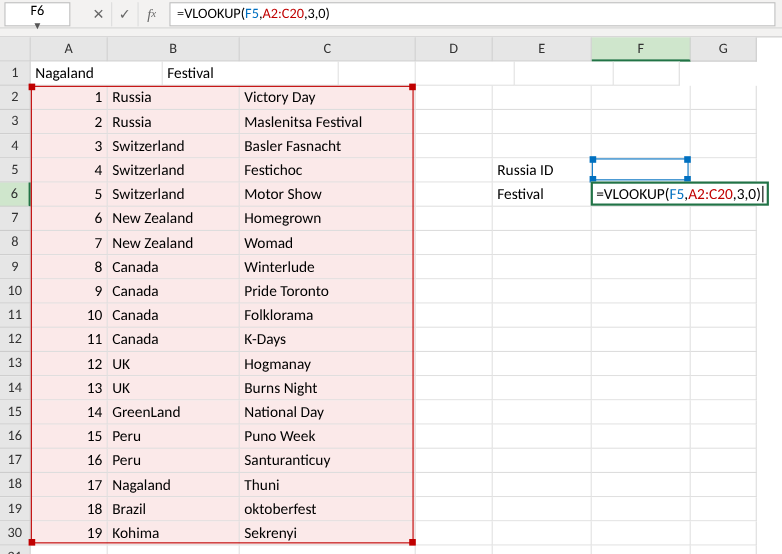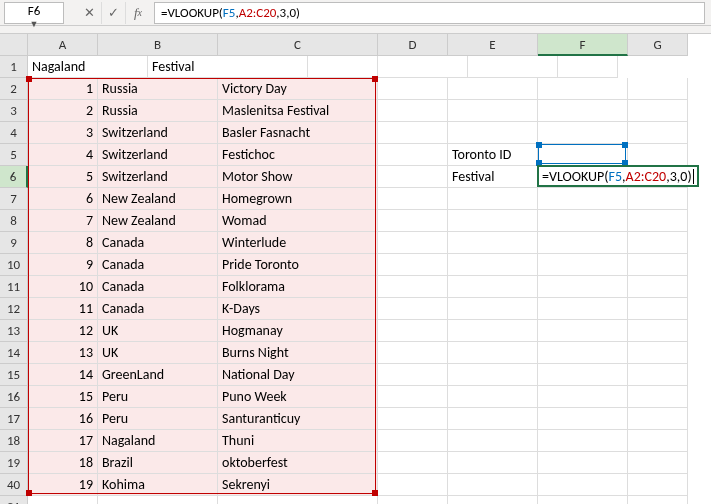--- a/index.html
+++ b/index.html
@@ -218,21 +218,21 @@
       <div class="cell" style="width: 90px;"></div>
       <div class="cell" style="width: 90px;"></div>
       <div class="cell" style="width: 60px;"></div>
     </div>
     <div style="display: flex;">
       <div class="row-head">5</div>
       <div class="cell num highlight" style="width: 70px;">4</div>
       <div class="cell highlight" style="width: 120px;">Switzerland</div>
       <div class="cell highlight" style="width: 160px;">Festichoc</div>
       <div class="cell" style="width: 70px;"></div>
-      <div class="cell" style="width: 90px;">Toronto ID</div>
+      <div class="cell" style="width: 90px;">Russia ID</div>
       <div class="cell" style="width: 90px;"></div>
       <div class="cell" style="width: 60px;"></div>
     </div>
     <div style="display: flex;">
       <div class="row-head sel">6</div>
       <div class="cell num highlight" style="width: 70px;">5</div>
       <div class="cell highlight" style="width: 120px;">Switzerland</div>
       <div class="cell highlight" style="width: 160px;">Motor Show</div>
       <div class="cell" style="width: 70px;"></div>
       <div class="cell" style="width: 90px;">Festival</div>
@@ -363,21 +363,21 @@
       <div class="row-head">19</div>
       <div class="cell num highlight" style="width: 70px;">18</div>
       <div class="cell highlight" style="width: 120px;">Brazil</div>
       <div class="cell highlight" style="width: 160px;">oktoberfest</div>
       <div class="cell" style="width: 70px;"></div>
       <div class="cell" style="width: 90px;"></div>
       <div class="cell" style="width: 90px;"></div>
       <div class="cell" style="width: 60px;"></div>
     </div>
     <div style="display: flex;">
-      <div class="row-head">40</div>
+      <div class="row-head">30</div>
       <div class="cell num highlight" style="width: 70px;">19</div>
       <div class="cell highlight" style="width: 120px;">Kohima</div>
       <div class="cell highlight" style="width: 160px;">Sekrenyi</div>
       <div class="cell" style="width: 70px;"></div>
       <div class="cell" style="width: 90px;"></div>
       <div class="cell" style="width: 90px;"></div>
       <div class="cell" style="width: 60px;"></div>
     </div>
     <div style="display: flex;">
       <div class="row-head">21</div>

